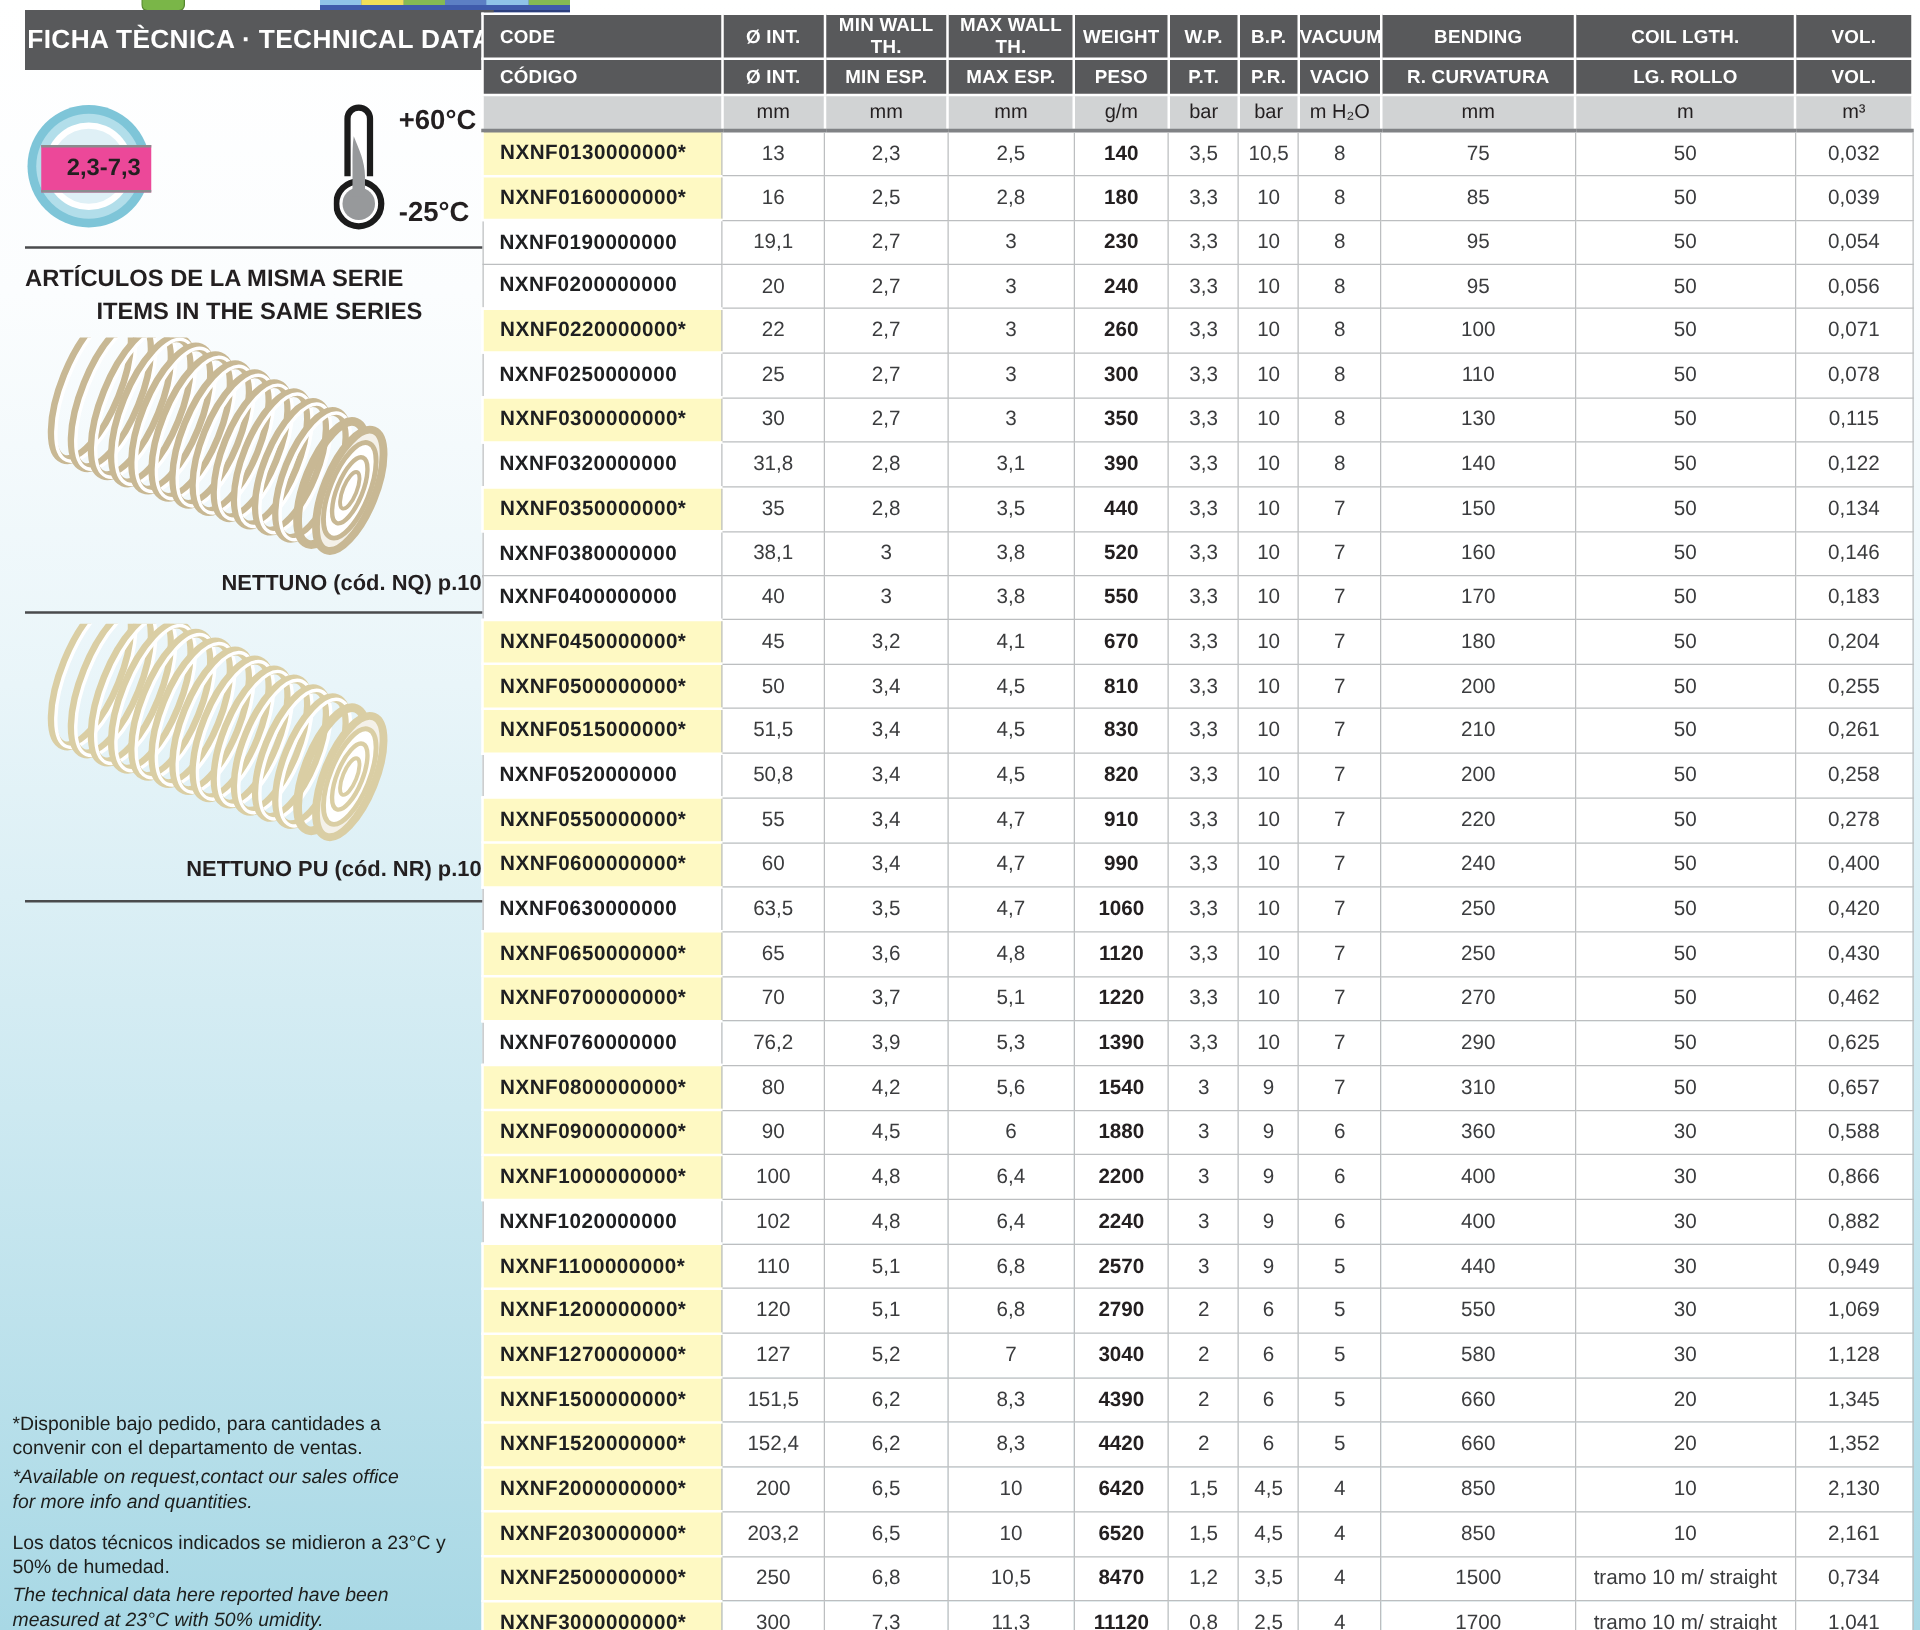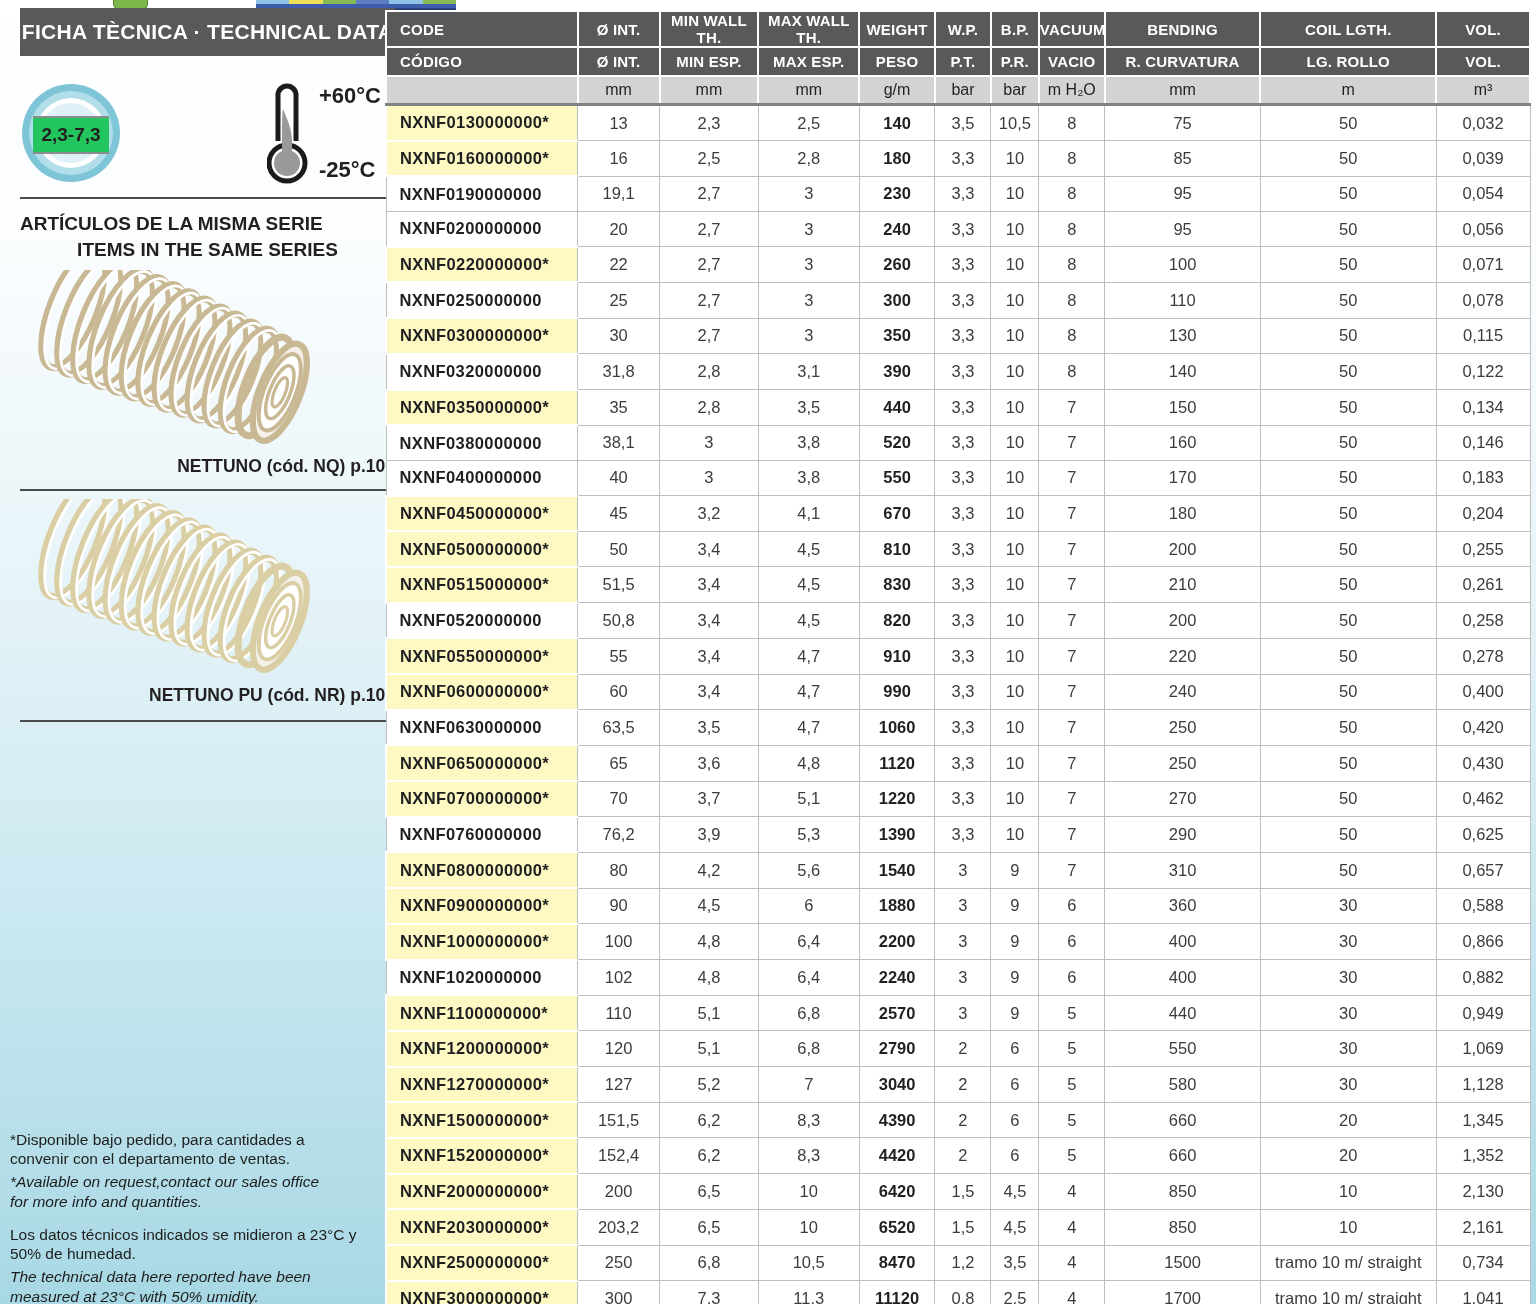--- a/index.html
+++ b/index.html
@@ -18,23 +18,23 @@
   .sidebar{position:absolute;left:20px;top:8px;width:375px;}
   .title-bar{background:#58595B;color:#fff;height:48px;line-height:48px;text-align:center;
     font-weight:bold;font-size:21px;letter-spacing:.3px;}
   .icons-row{margin-top:26px;height:102px;display:flex;justify-content:space-between;align-items:center;padding:0 14px 0 2px;}
   .wall-badge{position:relative;width:98px;height:98px;}
   .wb-c{position:absolute;border-radius:50%;}
   .wb1{left:0;top:0;width:98px;height:98px;background:#7EC5D8;}
   .wb2{left:7px;top:7px;width:84px;height:84px;background:#B2DEEA;}
   .wb3{left:14px;top:14px;width:70px;height:70px;background:#ffffff;}
   .wb4{left:19px;top:19px;width:60px;height:60px;background:#DFF0F6;}
-  .wb-band{position:absolute;left:11px;top:32px;width:76px;height:34px;background:#22c55e;
+  .wb-band{position:absolute;left:11px;top:32px;width:76px;height:34px;background:#ec4899;
     border-top:2px solid #8A8C8E;border-bottom:2px solid #8A8C8E;
-    display:flex;align-items:center;justify-content:center;font-weight:bold;font-size:19px;color:#231F20;}
+    display:flex;align-items:center;justify-content:center;font-weight:bold;font-size:19px;color:#231F20;padding-left:12px;}
   .thermo-group{display:flex;align-items:center;gap:0;}
   .temp-labels{display:flex;flex-direction:column;justify-content:space-between;height:96px;padding:2px 0;}
   .temp-labels div{font-weight:bold;font-size:22px;line-height:1;}
   .divider{border:none;border-top:2px solid #4A4B4D;margin:13px 0 0 0;}
   .series-head{margin-top:12px;font-weight:bold;font-size:19px;line-height:1.35;}
   .series-head .en{text-align:center;}
   .hose-fig{margin-top:8px;height:180px;position:relative;}
   .hose-fig svg{position:absolute;left:-6px;top:0;width:372px;height:180px;}
   .hose2{--coil:#DACEA4;}
   .hose1{--coil:#C8B894;}

